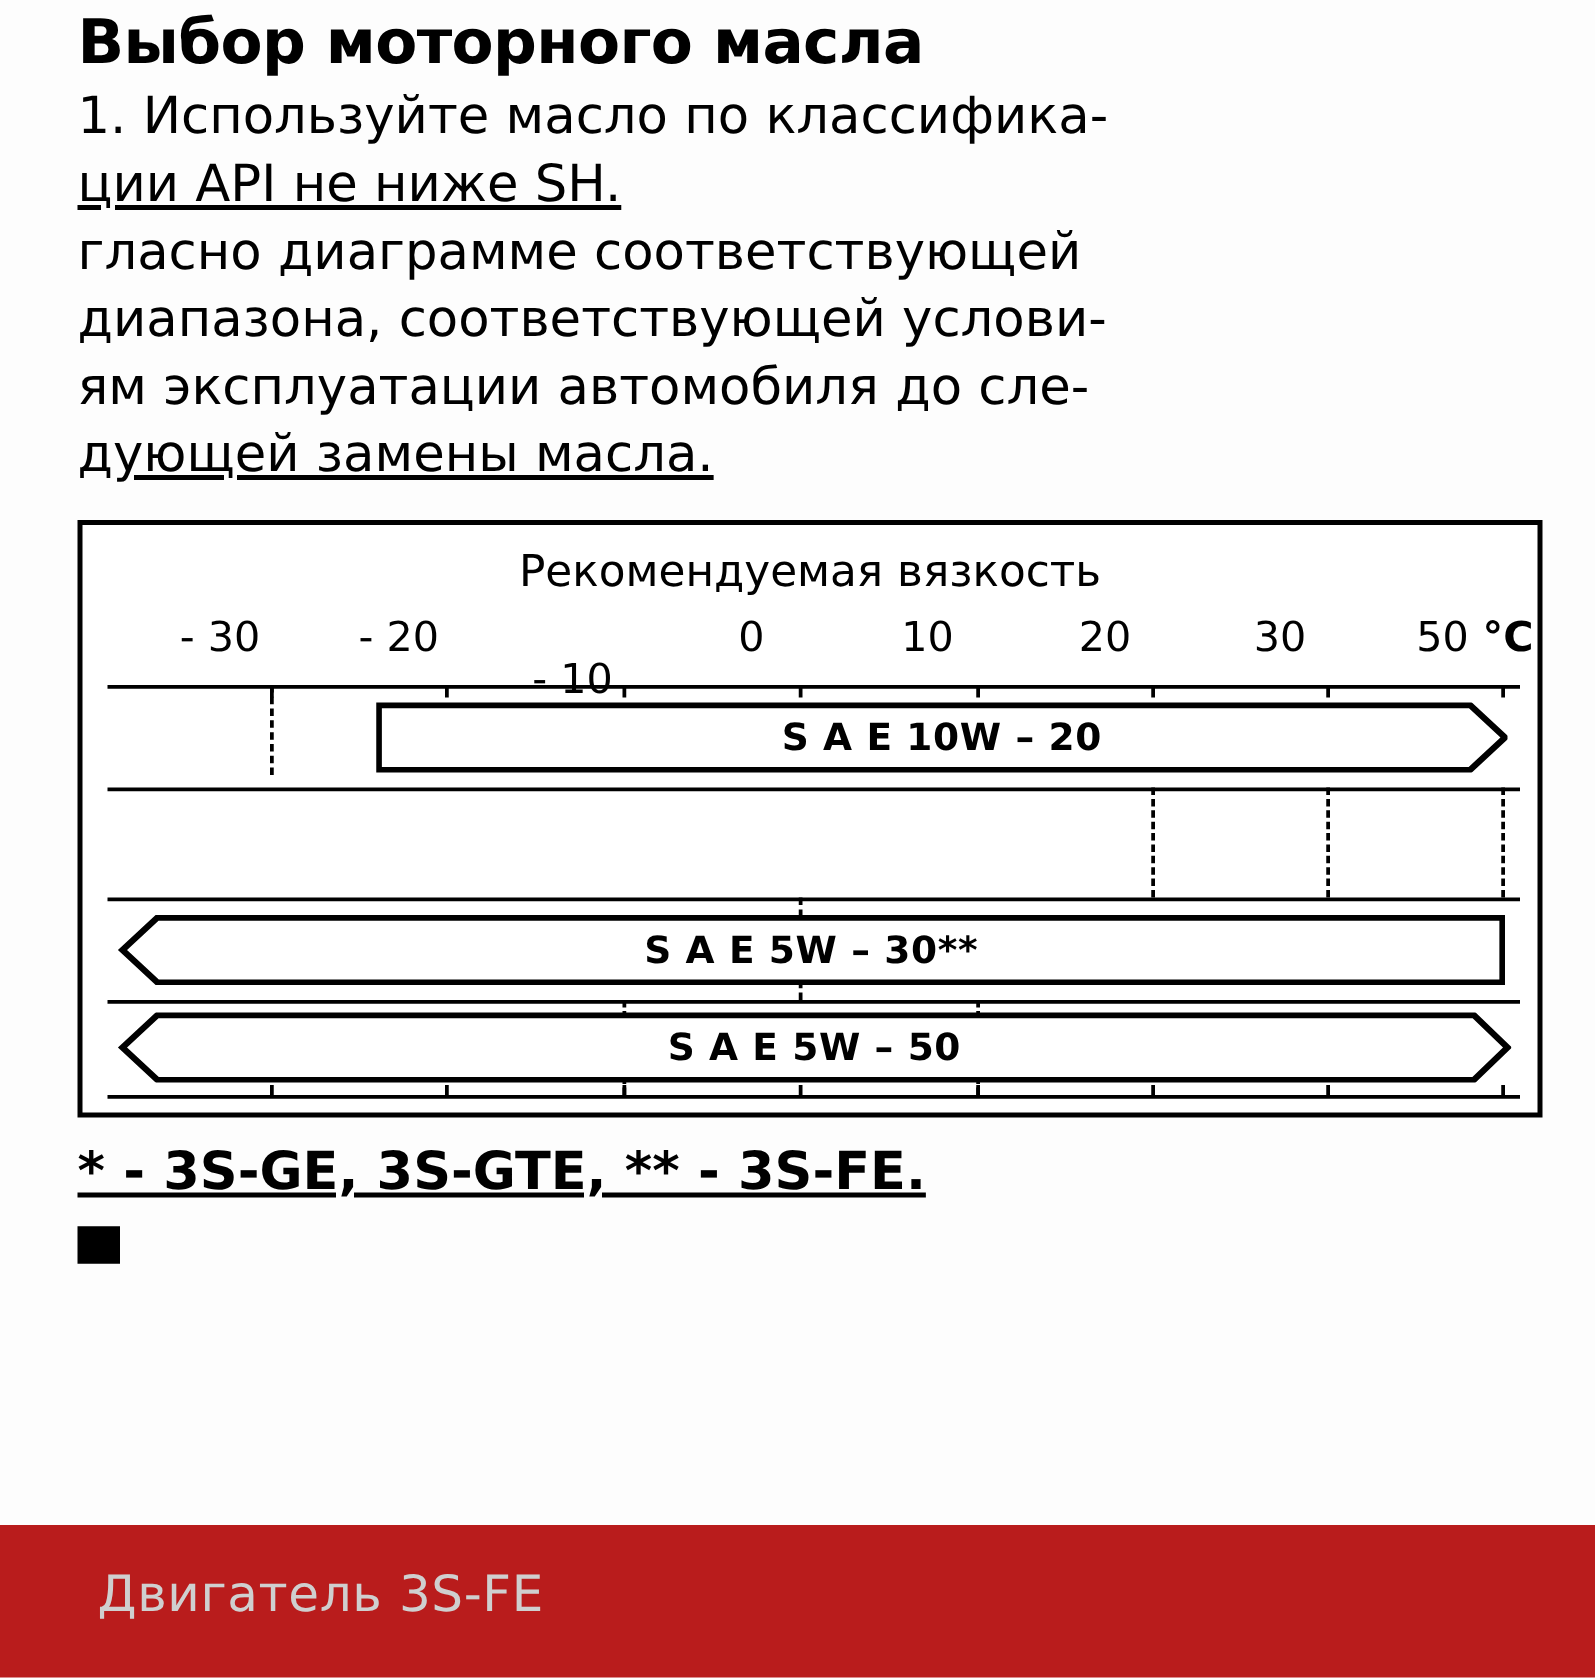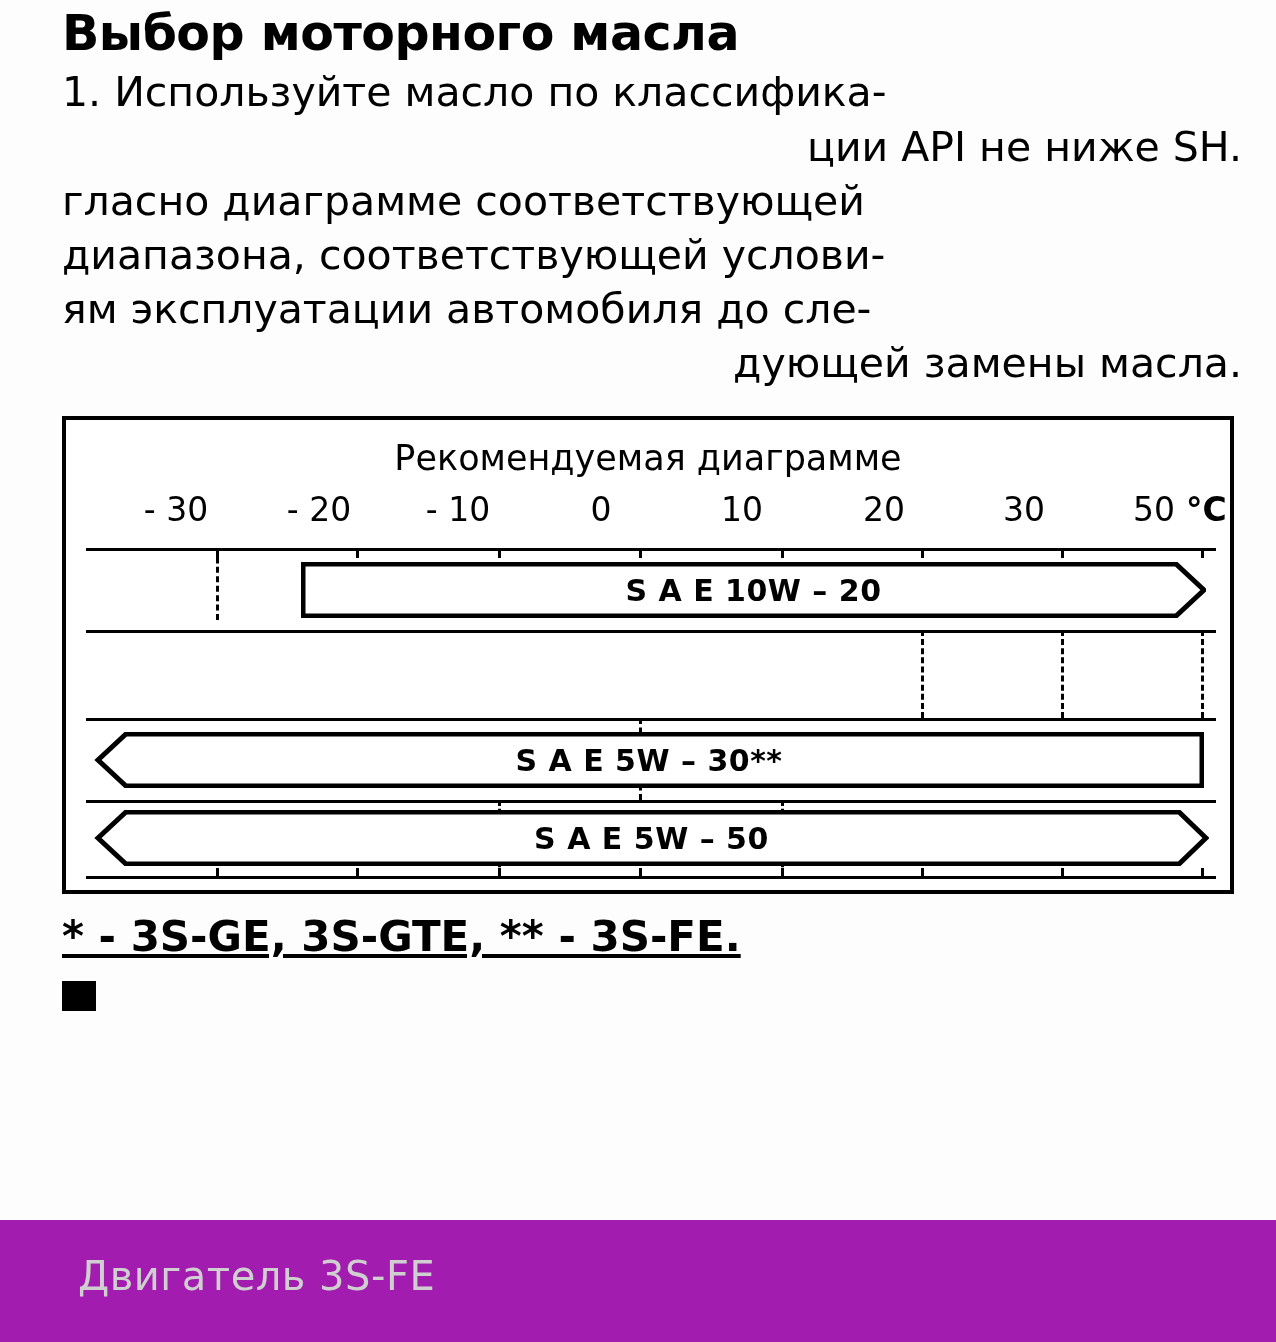--- a/index.html
+++ b/index.html
@@ -38,21 +38,22 @@
   }
   .para {
     font-size: 41px;
     line-height: 1.32;
     margin: 0;
     color: #000;
     text-align: justify;
     text-justify: inter-word;
   }
   .para.last-line-natural {
-    text-align: right;
+    text-align: left;
+    text-decoration: underline;
   }
   
   .chart-wrap {
     position: relative;
     margin-top: 26px;
     width: 1172px;
     height: 478px;
     border: 4px solid #000;
     background: #fff;
     box-sizing: border-box;
@@ -146,21 +147,21 @@
     height: 30px;
     background: #000;
   }
   
   .caption-bar {
     position: absolute;
     left: 0;
     bottom: 0;
     width: 1276px;
     height: 122px;
-    background: #a21caf;
+    background: #b91c1c;
   }
   .caption-text {
     position: absolute;
     left: 78px;
     top: 33px;
     font-size: 40px;
     color: #cfcfcf;
     letter-spacing: 0.5px;
   }
 </style>
@@ -173,26 +174,26 @@
     <h1 class="doc-title">Выбор моторного масла</h1>
 
     <p class="para">1. Используйте масло по классифика-</p>
     <p class="para last-line-natural">ции API не ниже SH.</p>
     <p class="para">гласно диаграмме соответствующей</p>
     <p class="para">диапазона, соответствующей услови-</p>
     <p class="para">ям эксплуатации автомобиля до сле-</p>
     <p class="para last-line-natural">дующей замены масла.</p>
 
     <div class="chart-wrap">
-      <div class="chart-title">Рекомендуемая диаграмме</div>
+      <div class="chart-title">Рекомендуемая вязкость</div>
 
       <div class="axis-labels">
         <span class="axis-label" style="left:110px;">- 30</span>
         <span class="axis-label" style="left:253px;">- 20</span>
-        <span class="axis-label" style="left:392px;">- 10</span>
+        <span class="axis-label" style="left:392px;margin-top:33px;">- 10</span>
         <span class="axis-label" style="left:535px;">0</span>
         <span class="axis-label" style="left:676px;">10</span>
         <span class="axis-label" style="left:818px;">20</span>
         <span class="axis-label" style="left:958px;">30</span>
         <span class="axis-label" style="left:1088px;">50</span>
         <span class="axis-unit" style="left:1120px;">°C</span>
       </div>
 
       <div class="plot">
 

